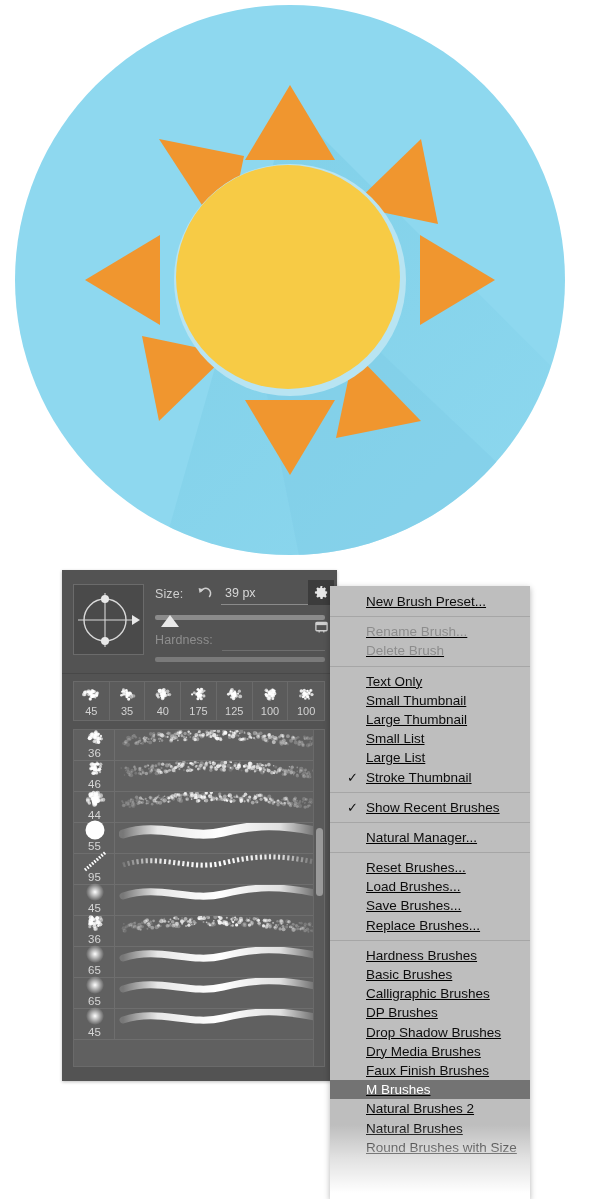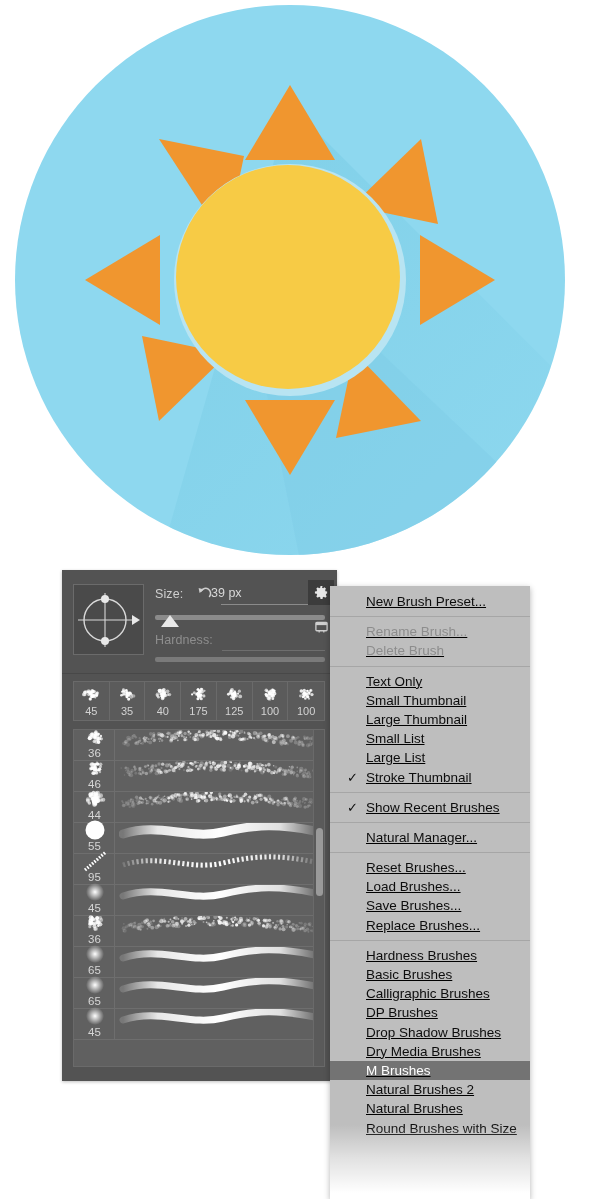--- a/index.html
+++ b/index.html
@@ -29,21 +29,21 @@
     position:absolute; left:11px; top:14px;
     width:71px; height:71px;
     background:#4a4a4a; border:1px solid #6b6b6b;
   }
 
   .size-row{ position:absolute; left:93px; top:14px; width:170px; height:22px; }
   .lbl{ color:#cfcfcf; font-size:12.5px; line-height:16px; letter-spacing:.1px;text-align:center; }
   .lbl.dim{ color:#8e8e8e; }
   .size-label{ position:absolute; left:0; top:2px; }
   .reset-ico{ position:absolute; left:42px; top:1px; width:16px; height:16px; }
-  .size-val{ position:absolute; left:56px; top:2px; color:#d8d8d8; font-size:12.5px; }
+  .size-val{ position:absolute; left:70px; top:2px; color:#d8d8d8; font-size:12.5px; }
   .size-underline{ position:absolute; left:66px; top:20px; width:100px; height:1px; background:#8b8b8b; }
 
   .track{ position:absolute; height:5px; border-radius:2px; background:#8b8b8b; }
   .size-track{ left:93px; top:45px; width:170px; }
   .size-thumb{
     position:absolute; left:99px; top:45px;
     width:0;height:0;
     border-left:9px solid transparent; border-right:9px solid transparent;
     border-bottom:12px solid #e8e8e8;
   }
@@ -1839,20 +1839,21 @@
         <div class="mi"><span>Load Brushes...</span></div>
         <div class="mi"><span>Save Brushes...</span></div>
         <div class="mi"><span>Replace Brushes...</span></div>
         <div class="msep"></div>
         <div class="mi"><span>Hardness Brushes</span></div>
         <div class="mi"><span>Basic Brushes</span></div>
         <div class="mi"><span>Calligraphic Brushes</span></div>
         <div class="mi"><span>DP Brushes</span></div>
         <div class="mi"><span>Drop Shadow Brushes</span></div>
         <div class="mi"><span>Dry Media Brushes</span></div>
+        <div class="mi"><span>Faux Finish Brushes</span></div>
         <div class="mi sel"><span>M Brushes</span></div>
         <div class="mi"><span>Natural Brushes 2</span></div>
         <div class="mi"><span>Natural Brushes</span></div>
         <div class="mi"><span>Round Brushes with Size</span></div>
       </div>
     <div class="fadeout"></div>
   </div>
 
 </div>
 

